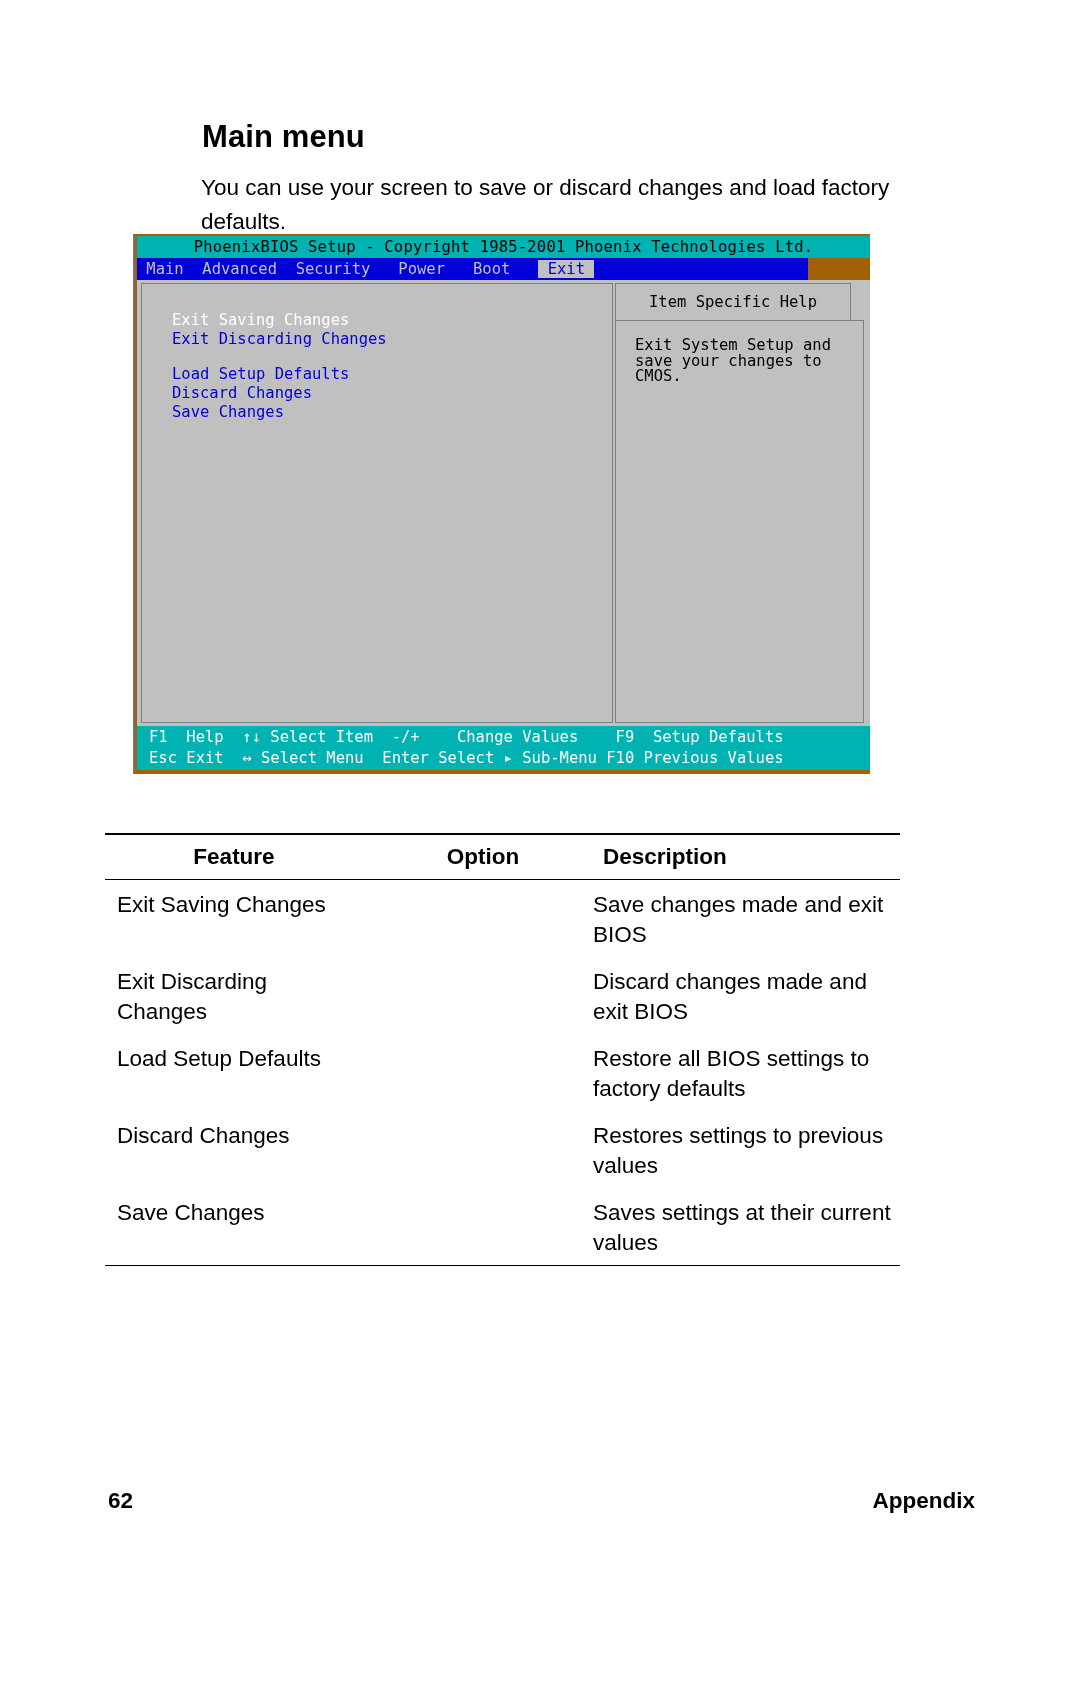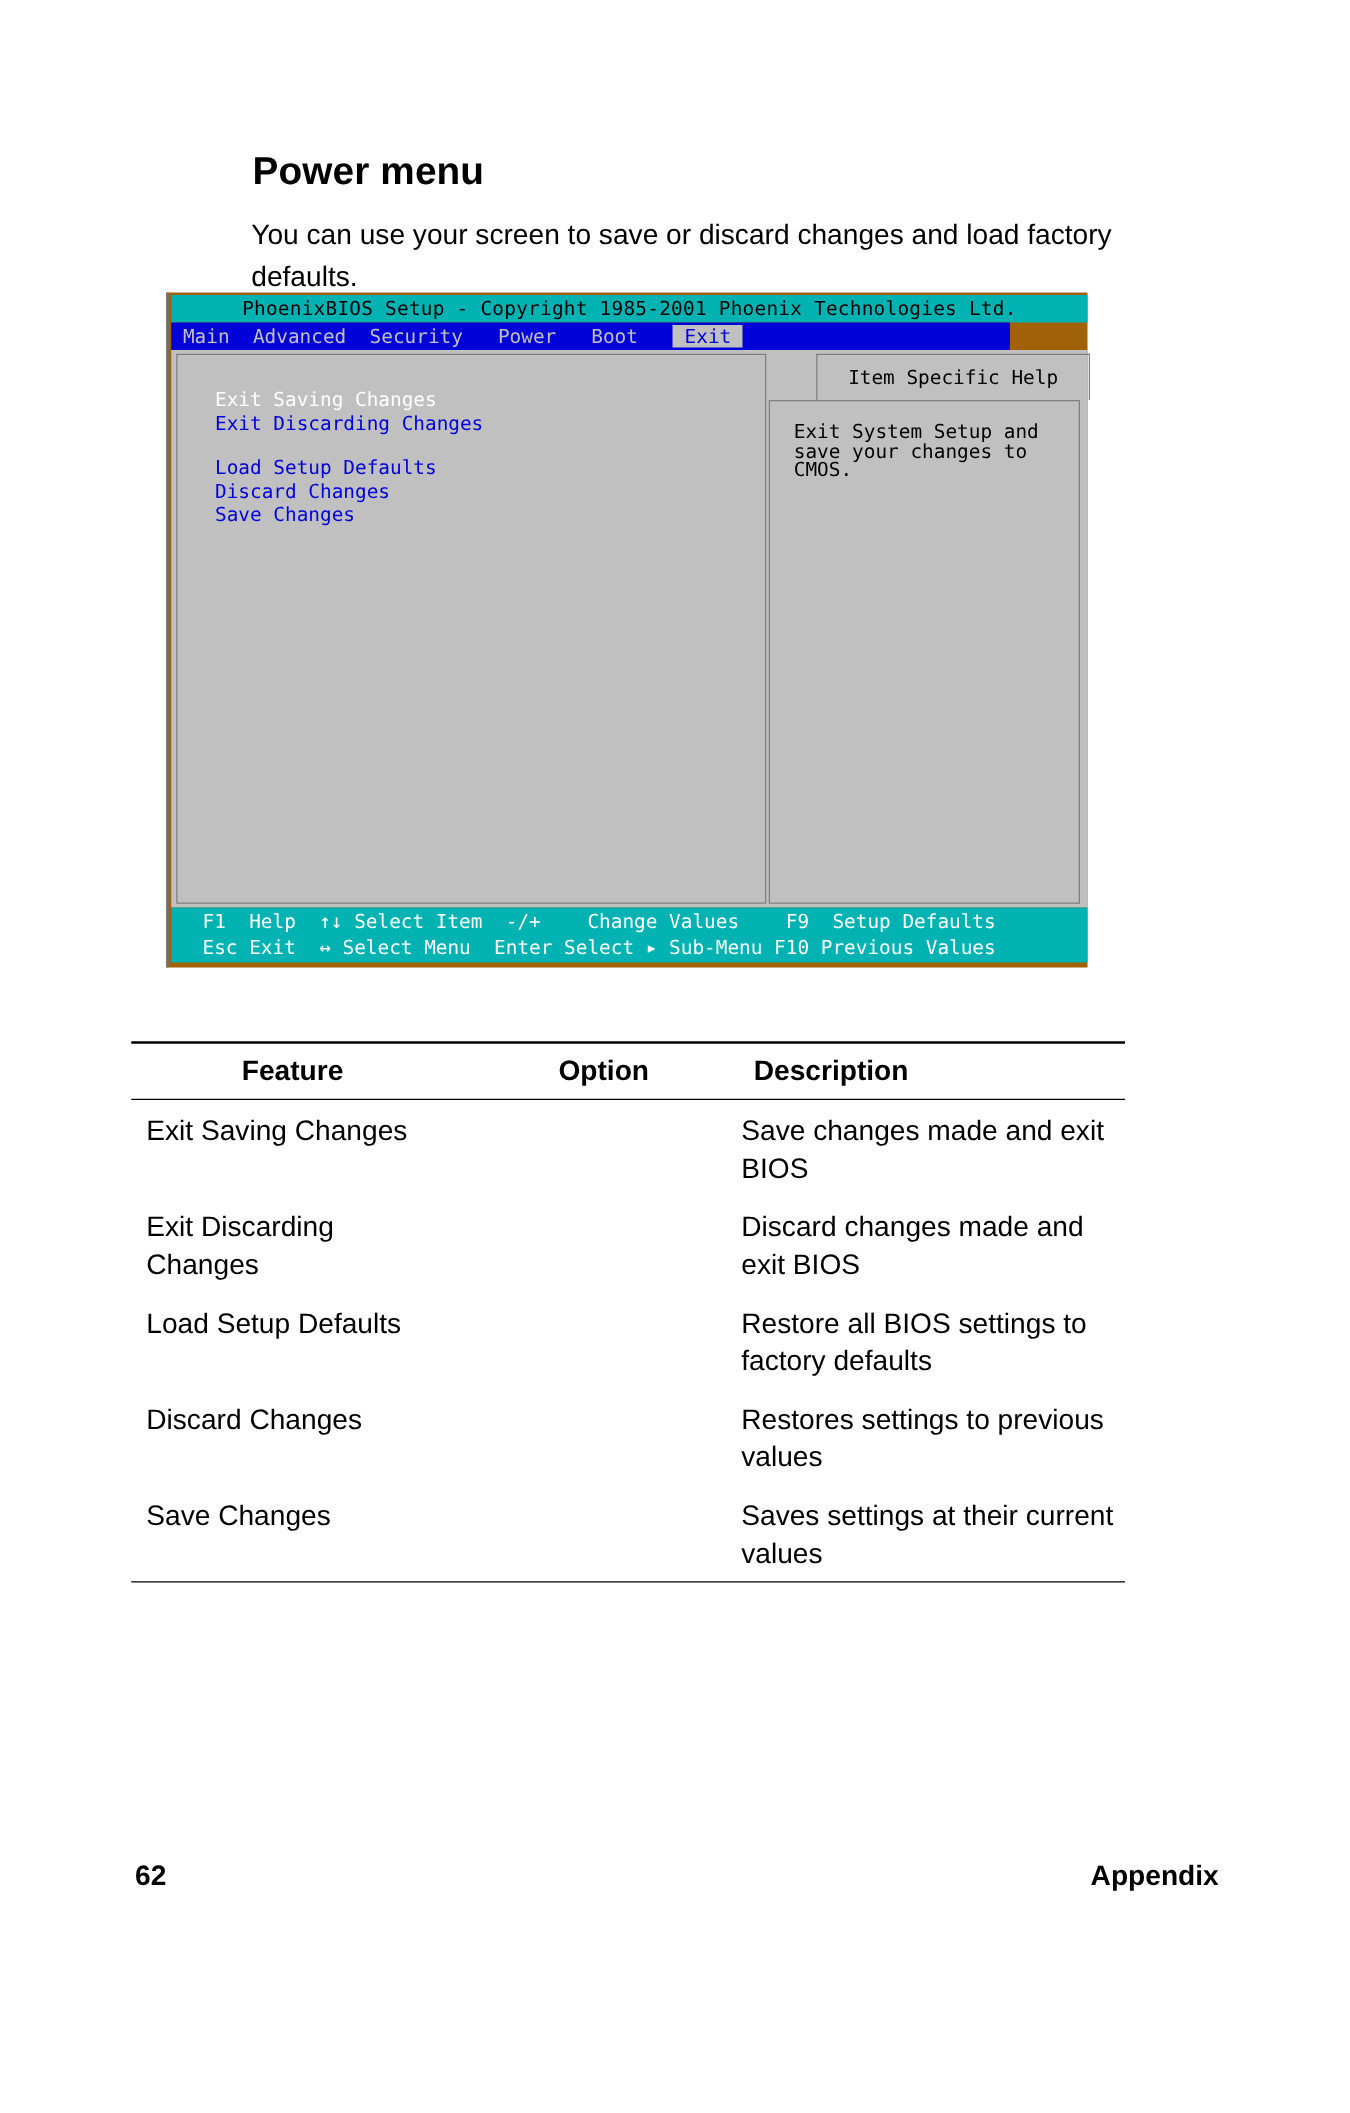--- a/index.html
+++ b/index.html
@@ -100,30 +100,29 @@
   .bios-right {
     position: absolute;
     left: 478px; top: 3px;
     width: 249px;
     height: 440px;
     background: #c0c0c0;
   }
   .help-title-box {
     position: absolute;
     left: 0; top: 0;
-    width: 219px;
+    width: 236px;
     height: 37px;
     border: 1px solid #7f7f7f;
     border-bottom: none;
     text-align: center;
     font-size: 15.5px;
     line-height: 37px;
     color: #000;
     white-space: pre;
-    margin-left: 38px;
   }
   .help-body-box {
     position: absolute;
     left: 0; top: 37px;
     width: 249px;
     height: 403px;
     border: 1px solid #7f7f7f;
     padding: 17px 8px 0 19px;
   }
   .help-text {
@@ -149,21 +148,21 @@
     left: 2px;
     top: 492px;
     width: 733px;
     height: 44px;
     background: #00b2b2;
     color: #ffffff;
     font-size: 15.5px;
     line-height: 21px;
     padding-top: 1px;
   }
-  .bios-footer .frow { white-space: pre; display: block; padding-left: 25px; }
+  .bios-footer .frow { white-space: pre; display: block; padding-left: 12px; }
 
   
   .tbl {
     position: absolute;
     left: 105px;
     top: 833px;
     width: 795px;
   }
   .rule-thick { border-top: 2.5px solid #000; width: 795px; height: 0; }
   .rule-thin  { border-top: 1.6px solid #000; width: 795px; height: 0; }
@@ -203,21 +202,21 @@
     top: 1488px;
     font-size: 22.5px;
     font-weight: bold;
   }
 </style>
 </head>
 <body>
 
 <div class="page">
 
-  <h1 class="heading">Power menu</h1>
+  <h1 class="heading">Main menu</h1>
   <p class="intro">You can use your screen to save or discard changes and load factory defaults.</p>
 
   <div class="bios">
 
     <div class="bios-titlebar">PhoenixBIOS Setup - Copyright 1985-2001 Phoenix Technologies Ltd.</div>
 
     <div class="bios-menubar" id="biosTabs"><span class="tab"> </span><span class="tab">Main</span><span class="tab">  </span><span class="tab">Advanced</span><span class="tab">  </span><span class="tab">Security</span><span class="tab">   </span><span class="tab">Power</span><span class="tab">   </span><span class="tab">Boot</span><span class="tab">   </span><span class="tab active"> Exit </span></div>
 
     <div class="bios-body">
 

